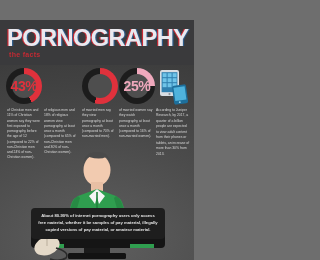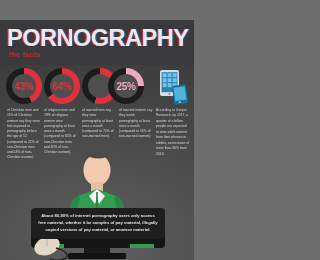--- a/index.html
+++ b/index.html
@@ -40,21 +40,21 @@
   .donut .ring{
     position:absolute;inset:0;border-radius:50%;
   }
   .donut .hole{
     position:absolute;left:50%;top:50%;transform:translate(-50%,-50%);
     width:24px;height:24px;border-radius:50%;
     background:#4e4e4e;
   }
   .pct{
     position:absolute;left:0;right:0;top:50%;transform:translateY(-50%);
-    text-align:center;font-size:10px;font-weight:bold;
+    text-align:center;font-size:14px;font-weight:bold;
     color:#e0313c;letter-spacing:-.4px;
   }
   .pct.pink{color:#f0a9bd;}
   
   .caption{
     position:absolute;width:34px;
     font-size:3.4px;line-height:1.55;
     color:#d8d8d8;
   }
   .rightcol{
@@ -90,36 +90,29 @@
   <div class="stats">
 
     <div class="stat" style="left:6px;">
       <div class="donut">
         <div class="ring" id="ring0" style="background: conic-gradient(rgb(224, 49, 60) 0deg, rgb(224, 49, 60) 154.8deg, rgb(28, 28, 28) 154.8deg, rgb(28, 28, 28) 360deg);"></div>
         <div class="hole"></div>
         <div class="pct">43%</div>
       </div>
     </div>
 
-    <div class="stat" style="left:44px;">
-      <div class="donut">
-        <div class="ring" id="ring1" style="background: conic-gradient(rgb(224, 49, 60) 0deg, rgb(224, 49, 60) 230.4deg, rgb(28, 28, 28) 230.4deg, rgb(28, 28, 28) 360deg);"></div>
-        <div class="hole"></div>
-        <div class="pct">64%</div>
-      </div>
-    </div>
 
     <div class="stat" style="left:82px;">
       <div class="donut">
         <div class="ring" id="ring2" style="background: conic-gradient(rgb(224, 49, 60) 0deg, rgb(224, 49, 60) 198deg, rgb(28, 28, 28) 198deg, rgb(28, 28, 28) 360deg);"></div>
         <div class="hole"></div>
       </div>
     </div>
 
-    <div class="stat" style="left:108px;">
+    <div class="stat" style="left:119px;">
       <div class="donut">
         <div class="ring" id="ring3" style="background: conic-gradient(rgb(240, 169, 189) 0deg, rgb(240, 169, 189) 90deg, rgb(28, 28, 28) 90deg, rgb(28, 28, 28) 360deg);"></div>
         <div class="hole"></div>
         <div class="pct pink">25%</div>
       </div>
     </div>
 
   </div>
 
   <div class="devices">

